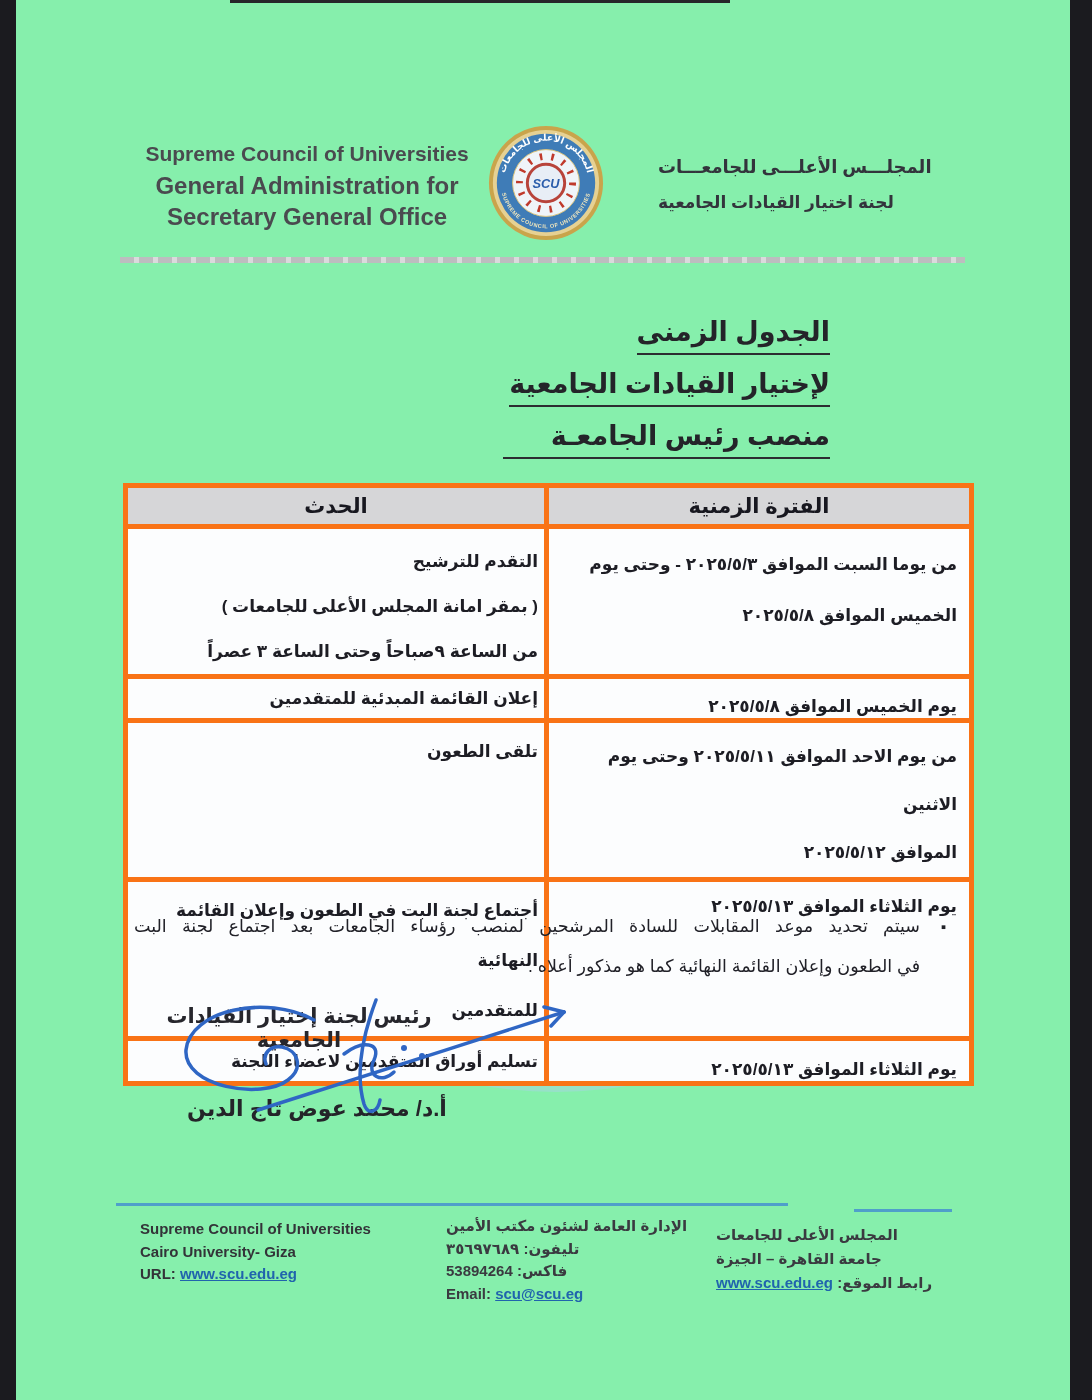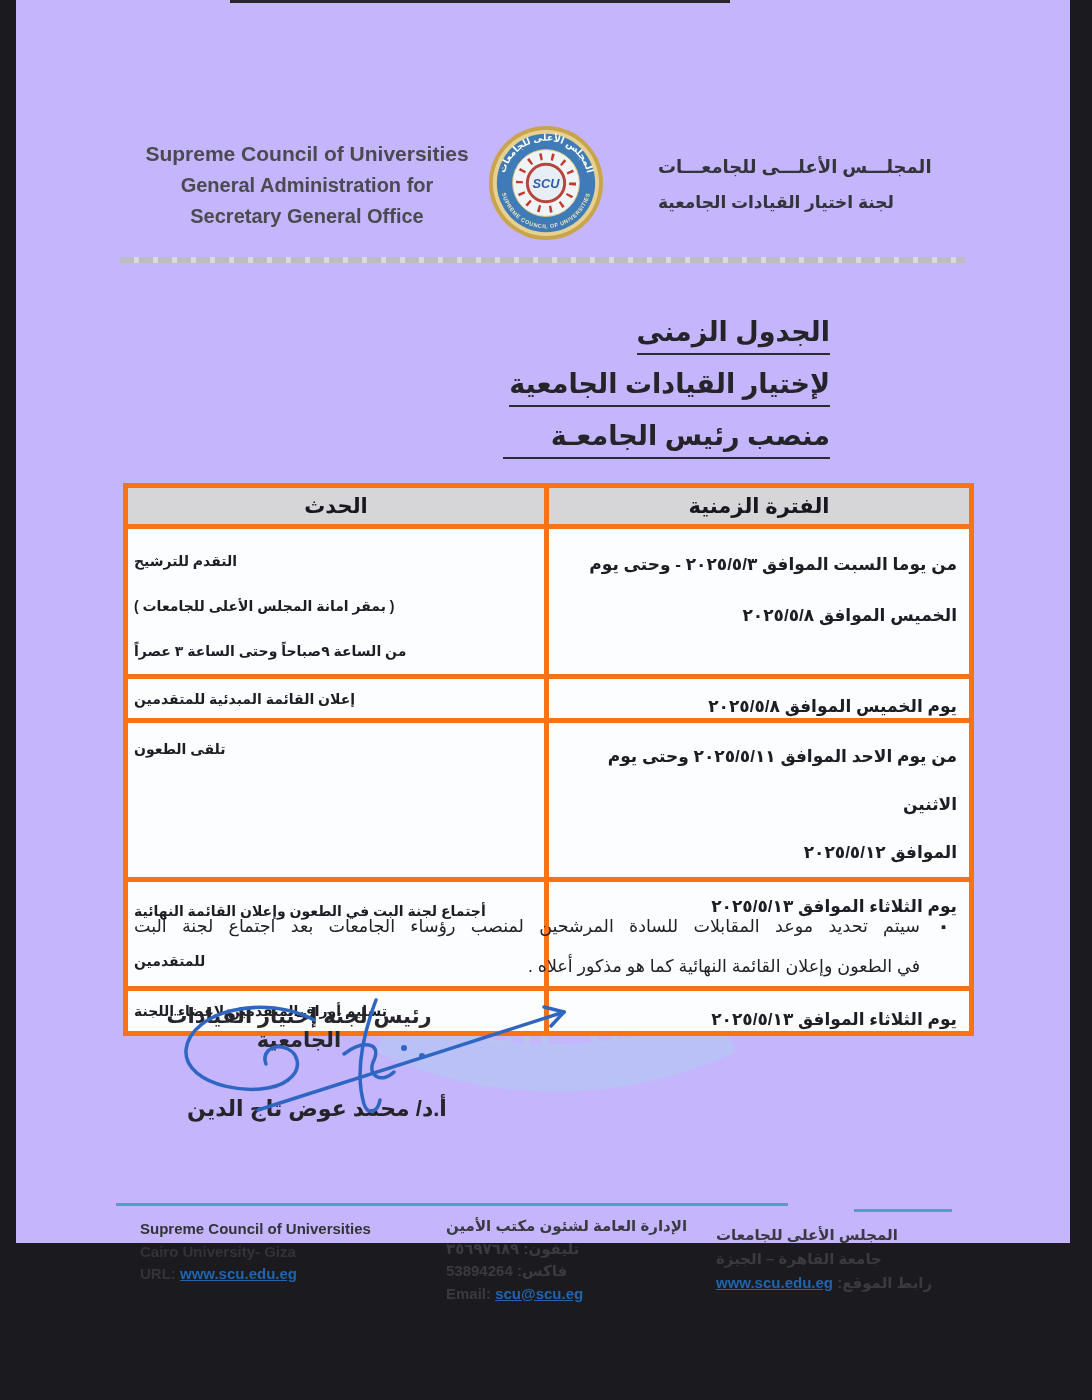--- a/index.html
+++ b/index.html
@@ -2,35 +2,35 @@
 <html><head>
 <meta charset="utf-8">
 <style>
   html,body{margin:0;padding:0;}
   body{
     width:1092px;height:1400px;position:relative;overflow:hidden;
     background:#1b1b1f;
     font-family:"Liberation Sans","DejaVu Sans",sans-serif;
   }
   .page{
-    position:absolute;left:16px;top:0;width:1054px;height:1243px;
-    background:#c4b5fd;
+    position:absolute;left:16px;top:0;width:1054px;height:1400px;
+    background:#86efac;
   }
   .edge-top{position:absolute;left:214px;top:0;width:500px;height:3px;background:#26262a;}
 
   
   .watermark{position:absolute;left:140px;top:845px;z-index:0;opacity:.55;}
 
   
   .hdr-en{
     position:absolute;left:118px;top:138px;width:346px;text-align:center;
     color:#4a4a4f;font-weight:700;z-index:2;
   }
   .hdr-en .l1{font-size:21px;line-height:32px;}
-  .hdr-en .l2,.hdr-en .l3{font-size:20px;line-height:31px;}
+  .hdr-en .l2,.hdr-en .l3{font-size:24px;line-height:31px;}
   .logo{position:absolute;left:471px;top:124px;z-index:2;}
   .hdr-ar{
     position:absolute;right:52px;top:148px;width:360px;text-align:left;
     direction:rtl;color:#33343c;z-index:2;
   }
   .hdr-ar .l1{font-size:18px;font-weight:800;line-height:38px;}
   .hdr-ar .l2{font-size:17px;font-weight:700;line-height:34px;}
   .sep{
     position:absolute;left:104px;top:257px;width:845px;height:6px;z-index:2;
     background:repeating-linear-gradient(90deg,#bdbdbf 0 14px,#dadadc 14px 19px);
@@ -55,21 +55,21 @@
     background:#fcfdfe;
   }
   table.sched th,table.sched td{
     border:5px solid #f97316;color:#1d1d24;
   }
   table.sched th{
     height:34px;background:#d6d6d8;font-size:21px;font-weight:800;
     color:#17171f;
   }
   td.period{font-size:17px;font-weight:700;padding:16px 12px 0 6px;}
-  td.event{font-size:14px;font-weight:700;text-align:left;padding:0 6px;}
+  td.event{font-size:17px;font-weight:700;text-align:right;padding:0 6px;}
   tr.r1{height:127px;} tr.r2{height:44px;} tr.r3{height:77px;}
   tr.r4{height:87px;} tr.r5{height:45px;}
   td.vtop{vertical-align:top;padding-top:10px;}
   td.vmid{vertical-align:middle;}
   tr.r1 td.period .cl{line-height:51px;}
   tr.r1 td.event  .cl{line-height:45px;}
   tr.r3 td.period .cl{line-height:48px;}
   tr.r4 td.event  .cl{line-height:50px;}
 
   

